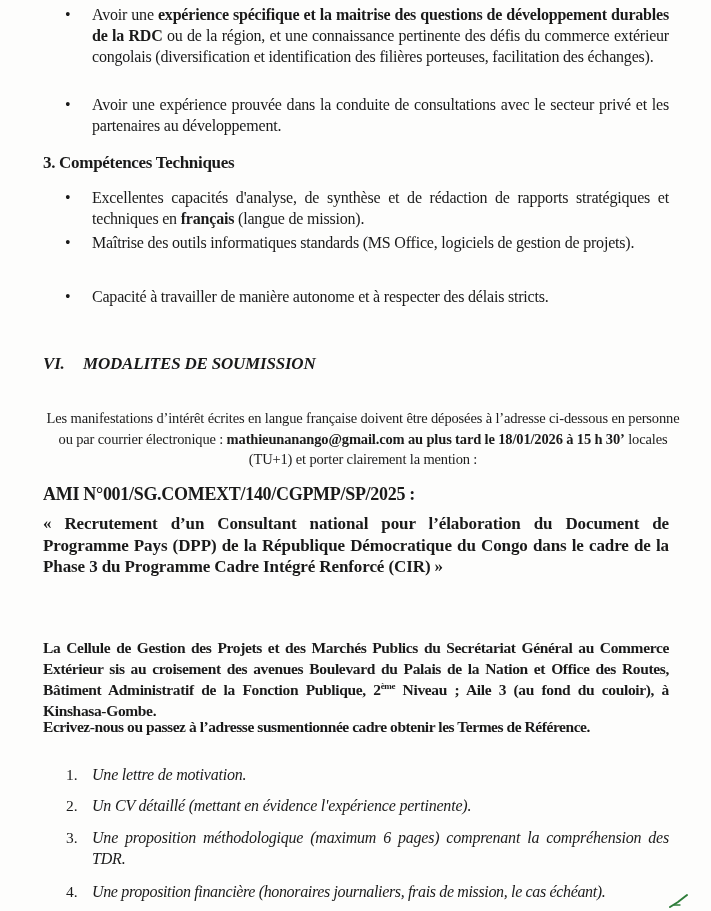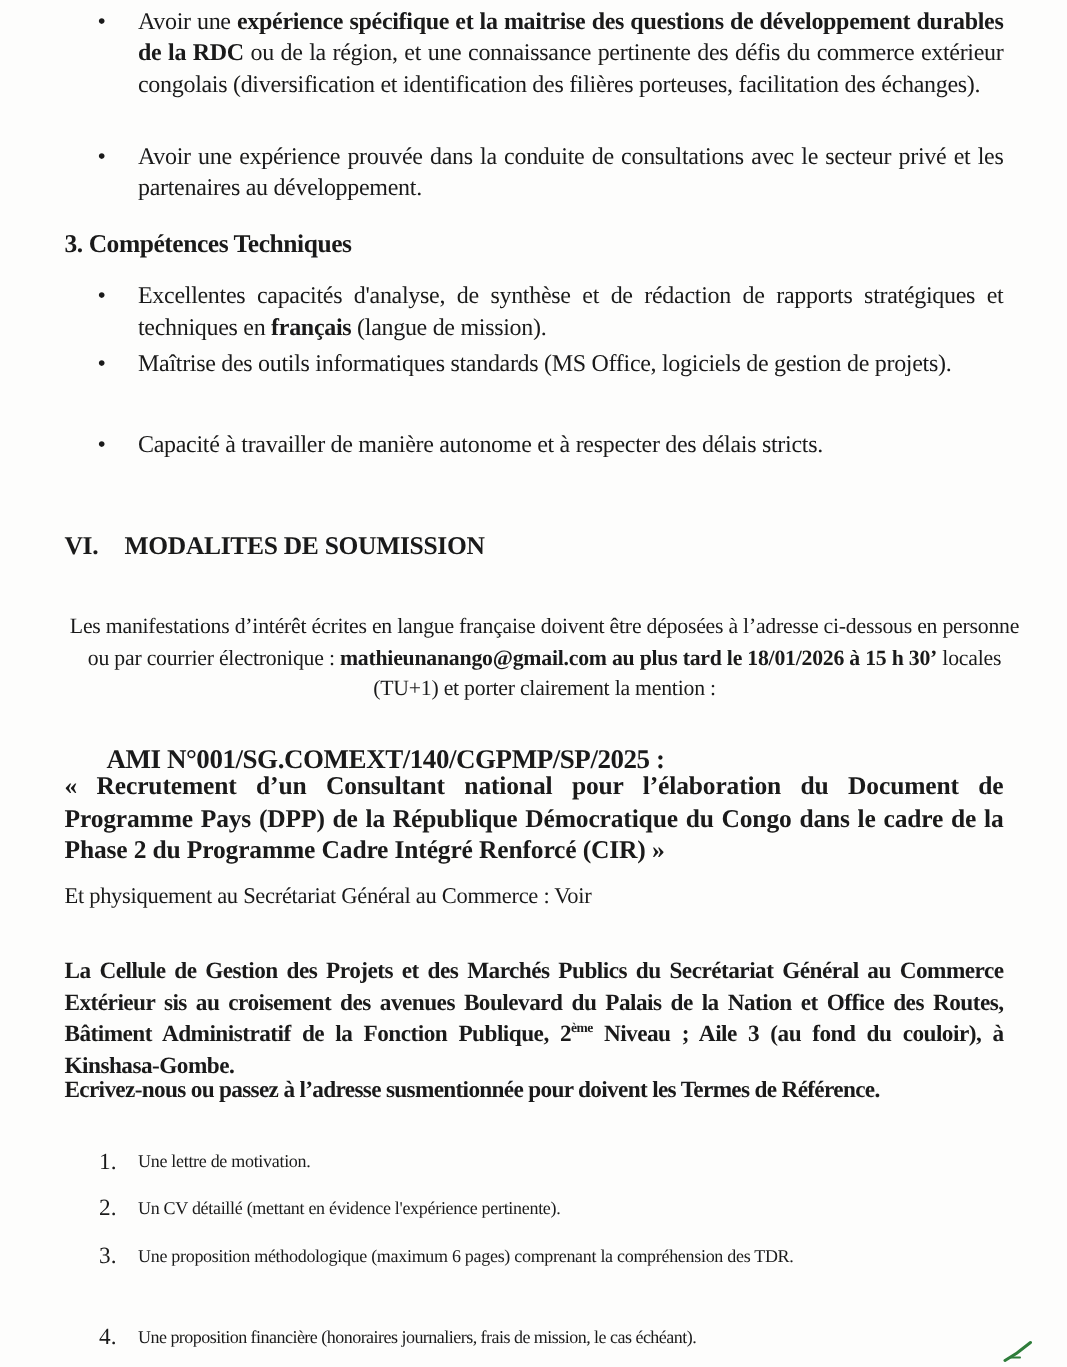--- a/index.html
+++ b/index.html
@@ -35,21 +35,21 @@
   .phys { left: 43px; font-size: 15px; letter-spacing: -0.2px; }
   .addr {
     left: 43px; width: 626px; font-size: 15.5px; font-weight: bold; line-height: 21px;
     text-align: justify; font-family: "Liberation Sans Narrow", "Liberation Serif", serif;
     letter-spacing: -0.35px;
     margin-top: 17px;
   }
   .addr sup { font-size: 9px; line-height: 0; }
   .ecrivez { left: 43px; font-size: 15.5px; font-weight: bold; letter-spacing: -0.45px; }
   .num-list .bl-dot { left: 66px; font-size: 15.5px; }
-  .num-list .bl-text { font-size: 12px; }
+  .num-list .bl-text { font-size: 16px; font-style: italic; }
   .mark { position: absolute; }
 </style>
 </head>
 <body>
 
 <div class="page">
 
   <div class="bullet-list">
     <div class="bl-item" style="top:4px;">
       <span class="bl-dot">•</span>
@@ -81,39 +81,38 @@
       </div>
     </div>
     <div class="bl-item" style="top:286px;">
       <span class="bl-dot">•</span>
       <div class="bl-text">
         <span>Capacité à travailler de manière autonome et à respecter des délais stricts.</span>
       </div>
     </div>
   </div>
 
-  <div class="abs h-vi" style="top:354px;">
+  <div class="abs h-vi" style="top:354px;font-style:italic;">
     <span class="num">VI.</span><span>MODALITES DE SOUMISSION</span>
   </div>
 
   <div class="abs para-sm" style="top:408px;">
     <span>Les manifestations d’intérêt écrites en langue française doivent être déposées à l’adresse ci-dessous en personne ou par courrier électronique : </span><b>mathieunanango@gmail.com au plus tard le 18/01/2026 à 15 h 30’</b><span> locales (TU+1) et porter clairement la mention :</span>
   </div>
 
-  <div class="abs ami" style="top:496px;margin-left:28px;">AMI N°001/SG.COMEXT/140/CGPMP/SP/2025 :</div>
+  <div class="abs ami" style="top:484px;">AMI N°001/SG.COMEXT/140/CGPMP/SP/2025 :</div>
 
-  <div class="abs title-quote" style="top:513px;">« Recrutement d’un Consultant national pour l’élaboration du Document de Programme Pays (DPP) de la République Démocratique du Congo dans le cadre de la Phase 2 du Programme Cadre Intégré Renforcé (CIR) »</div>
+  <div class="abs title-quote" style="top:513px;">« Recrutement d’un Consultant national pour l’élaboration du Document de Programme Pays (DPP) de la République Démocratique du Congo dans le cadre de la Phase 3 du Programme Cadre Intégré Renforcé (CIR) »</div>
 
-  <div class="abs phys" style="top:590px;">Et physiquement au Secrétariat Général au Commerce : Voir</div>
 
   <div class="abs addr" style="top:620px;">
     <span>La Cellule de Gestion des Projets et des Marchés Publics du Secrétariat Général au Commerce Extérieur sis au croisement des avenues Boulevard du Palais de la Nation et Office des Routes, Bâtiment Administratif de la Fonction Publique, 2</span><sup>ème</sup><span> Niveau ; Aile 3 (au fond du couloir), à Kinshasa-Gombe.</span>
   </div>
 
-  <div class="abs ecrivez" style="top:718px;">Ecrivez-nous ou passez à l’adresse susmentionnée pour doivent les Termes de Référence.</div>
+  <div class="abs ecrivez" style="top:718px;">Ecrivez-nous ou passez à l’adresse susmentionnée cadre obtenir les Termes de Référence.</div>
 
   <div class="bullet-list num-list">
     <div class="bl-item" style="top:764px;">
       <span class="bl-dot">1.</span>
       <div class="bl-text">Une lettre de motivation.</div>
     </div>
     <div class="bl-item" style="top:795px;">
       <span class="bl-dot">2.</span>
       <div class="bl-text">Un CV détaillé (mettant en évidence l'expérience pertinente).</div>
     </div>

